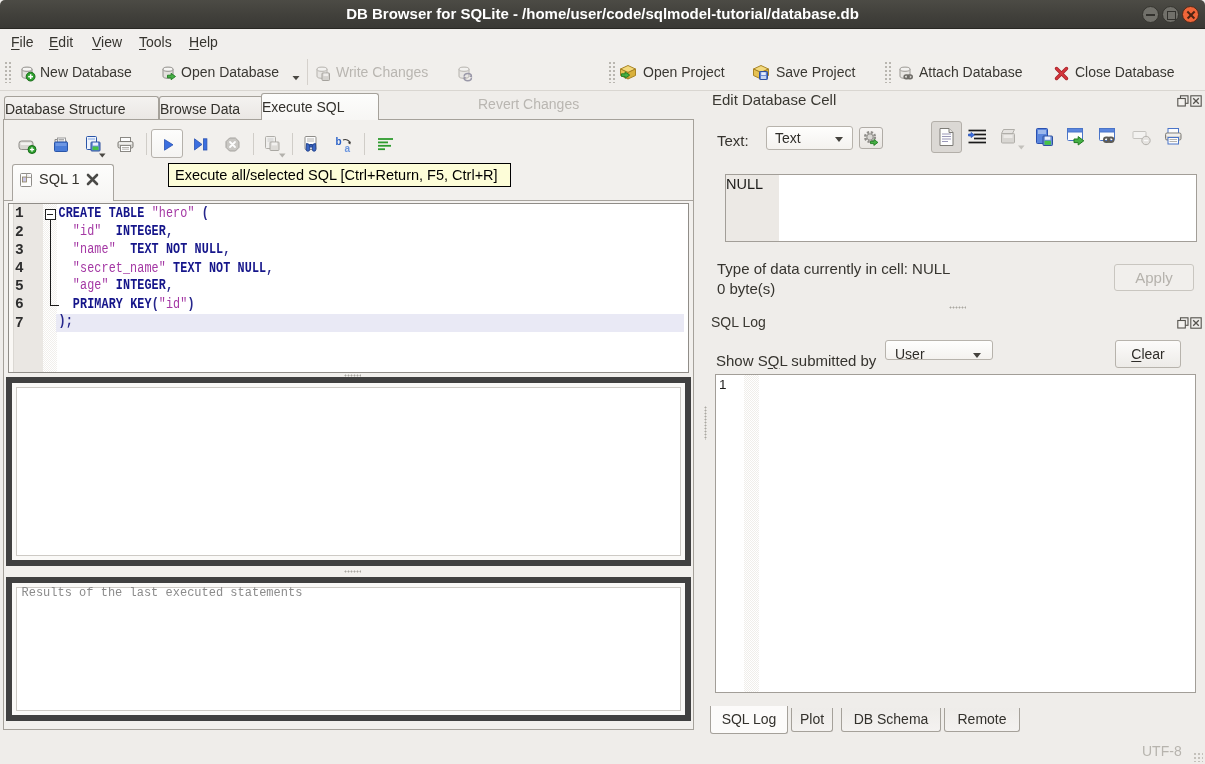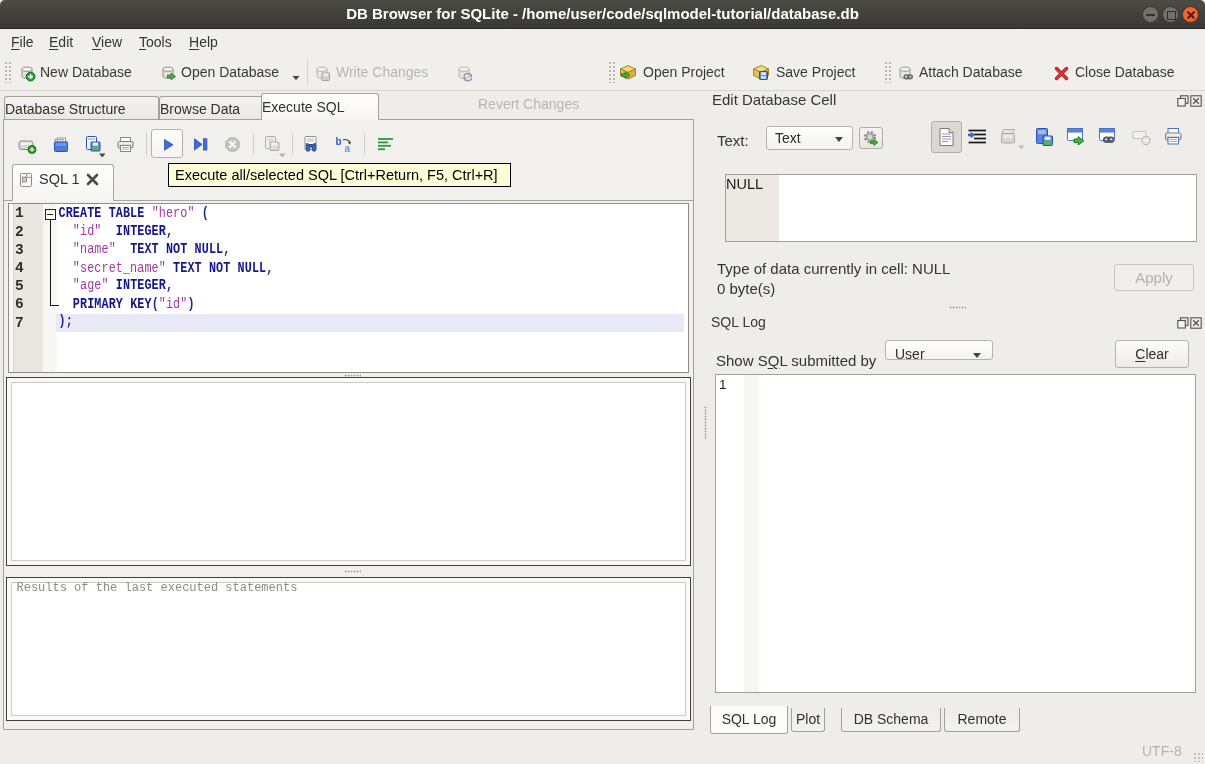--- a/index.html
+++ b/index.html
@@ -42,21 +42,21 @@
 .mtab { top:96px; height:24px; font-size:14px; color:#33312c; text-align:left;
   background:linear-gradient(#f4f2f0,#eae7e4); border:1px solid #a5a19a;
   border-bottom:none; border-radius:3px 3px 0 0; line-height:24px; }
 #mtab3 { top:93px; height:27px; background:linear-gradient(#fdfdfc,#f7f6f4);
   line-height:26px; z-index:3; }
 
 
 #tabpage { left:3px; top:119px; width:691px; height:611px;
   border:1px solid #a5a19a; background:#f2f0ed; }
 
-.pane { border:1px solid #404040; background:#faf9f7; }
+.pane { border:6px solid #404040; background:#faf9f7; }
 .pane-inner { position:absolute; left:4px; top:4px; right:4px; bottom:4px;
   border:1px solid #cdcac5; background:#fff; }
 .spl-dots-h { height:3px;
   background-image:radial-gradient(circle,#aaa7a1 0.9px,transparent 1.1px);
   background-size:3px 3px; background-repeat:repeat-x; width:17px; }
 .spl-dots-v { width:3px;
   background-image:radial-gradient(circle,#aaa7a1 0.9px,transparent 1.1px);
   background-size:3px 3px; background-repeat:repeat-y; height:34px; }
 
 
@@ -452,26 +452,26 @@
 <div class="abs" style="left:717px; top:260px; font-size:15px; color:#36342f;">Type of data currently in cell: NULL</div>
 <div class="abs" style="left:717px; top:280px; font-size:15px; color:#36342f;">0 byte(s)</div>
 <div id="apply" class="abs">Apply</div>
 <div class="abs spl-dots-h" style="left:949px; top:306px;"></div>
 
 <div class="abs" style="left:716px; top:352px; font-size:15px; color:#36342f;">Show S<u style="text-underline-offset:2px;">Q</u>L submitted by</div>
 <div class="abs combo" style="left:885px; top:340px; width:108px; height:20px;">
   <span style="position:absolute; left:9px; top:5px;">User</span>
   <span class="arr" style="right:11px; top:12px;"></span>
 </div>
-<div class="abs btn" style="left:1115px; top:340px; width:74px; height:28px; line-height:26px;"><u style="text-underline-offset:2px;">C</u>lear</div>
+<div class="abs btn" style="left:1115px; top:340px; width:66px; height:28px; line-height:26px;"><u style="text-underline-offset:2px;">C</u>lear</div>
 
 <div id="loglist" class="abs">
     <div class="hatch"></div>
   <div style="position:absolute; left:3px; top:2px; font-size:13.5px; color:#1d1c1a;">1</div>
 </div>
 
 <div class="abs btab" id="btab1" style="left:710px; width:78px;">SQL Log</div>
-<div class="abs btab" style="left:791px; width:34px;">Plot</div>
+<div class="abs btab" style="left:791px; width:42px;">Plot</div>
 <div class="abs btab" style="left:841px; width:100px;">DB Schema</div>
 <div class="abs btab" style="left:944px; width:76px;">Remote</div>
 
 <div id="statusbar-text" class="abs">UTF-8</div>
 <div class="abs grip"></div>
 
 </body></html>

